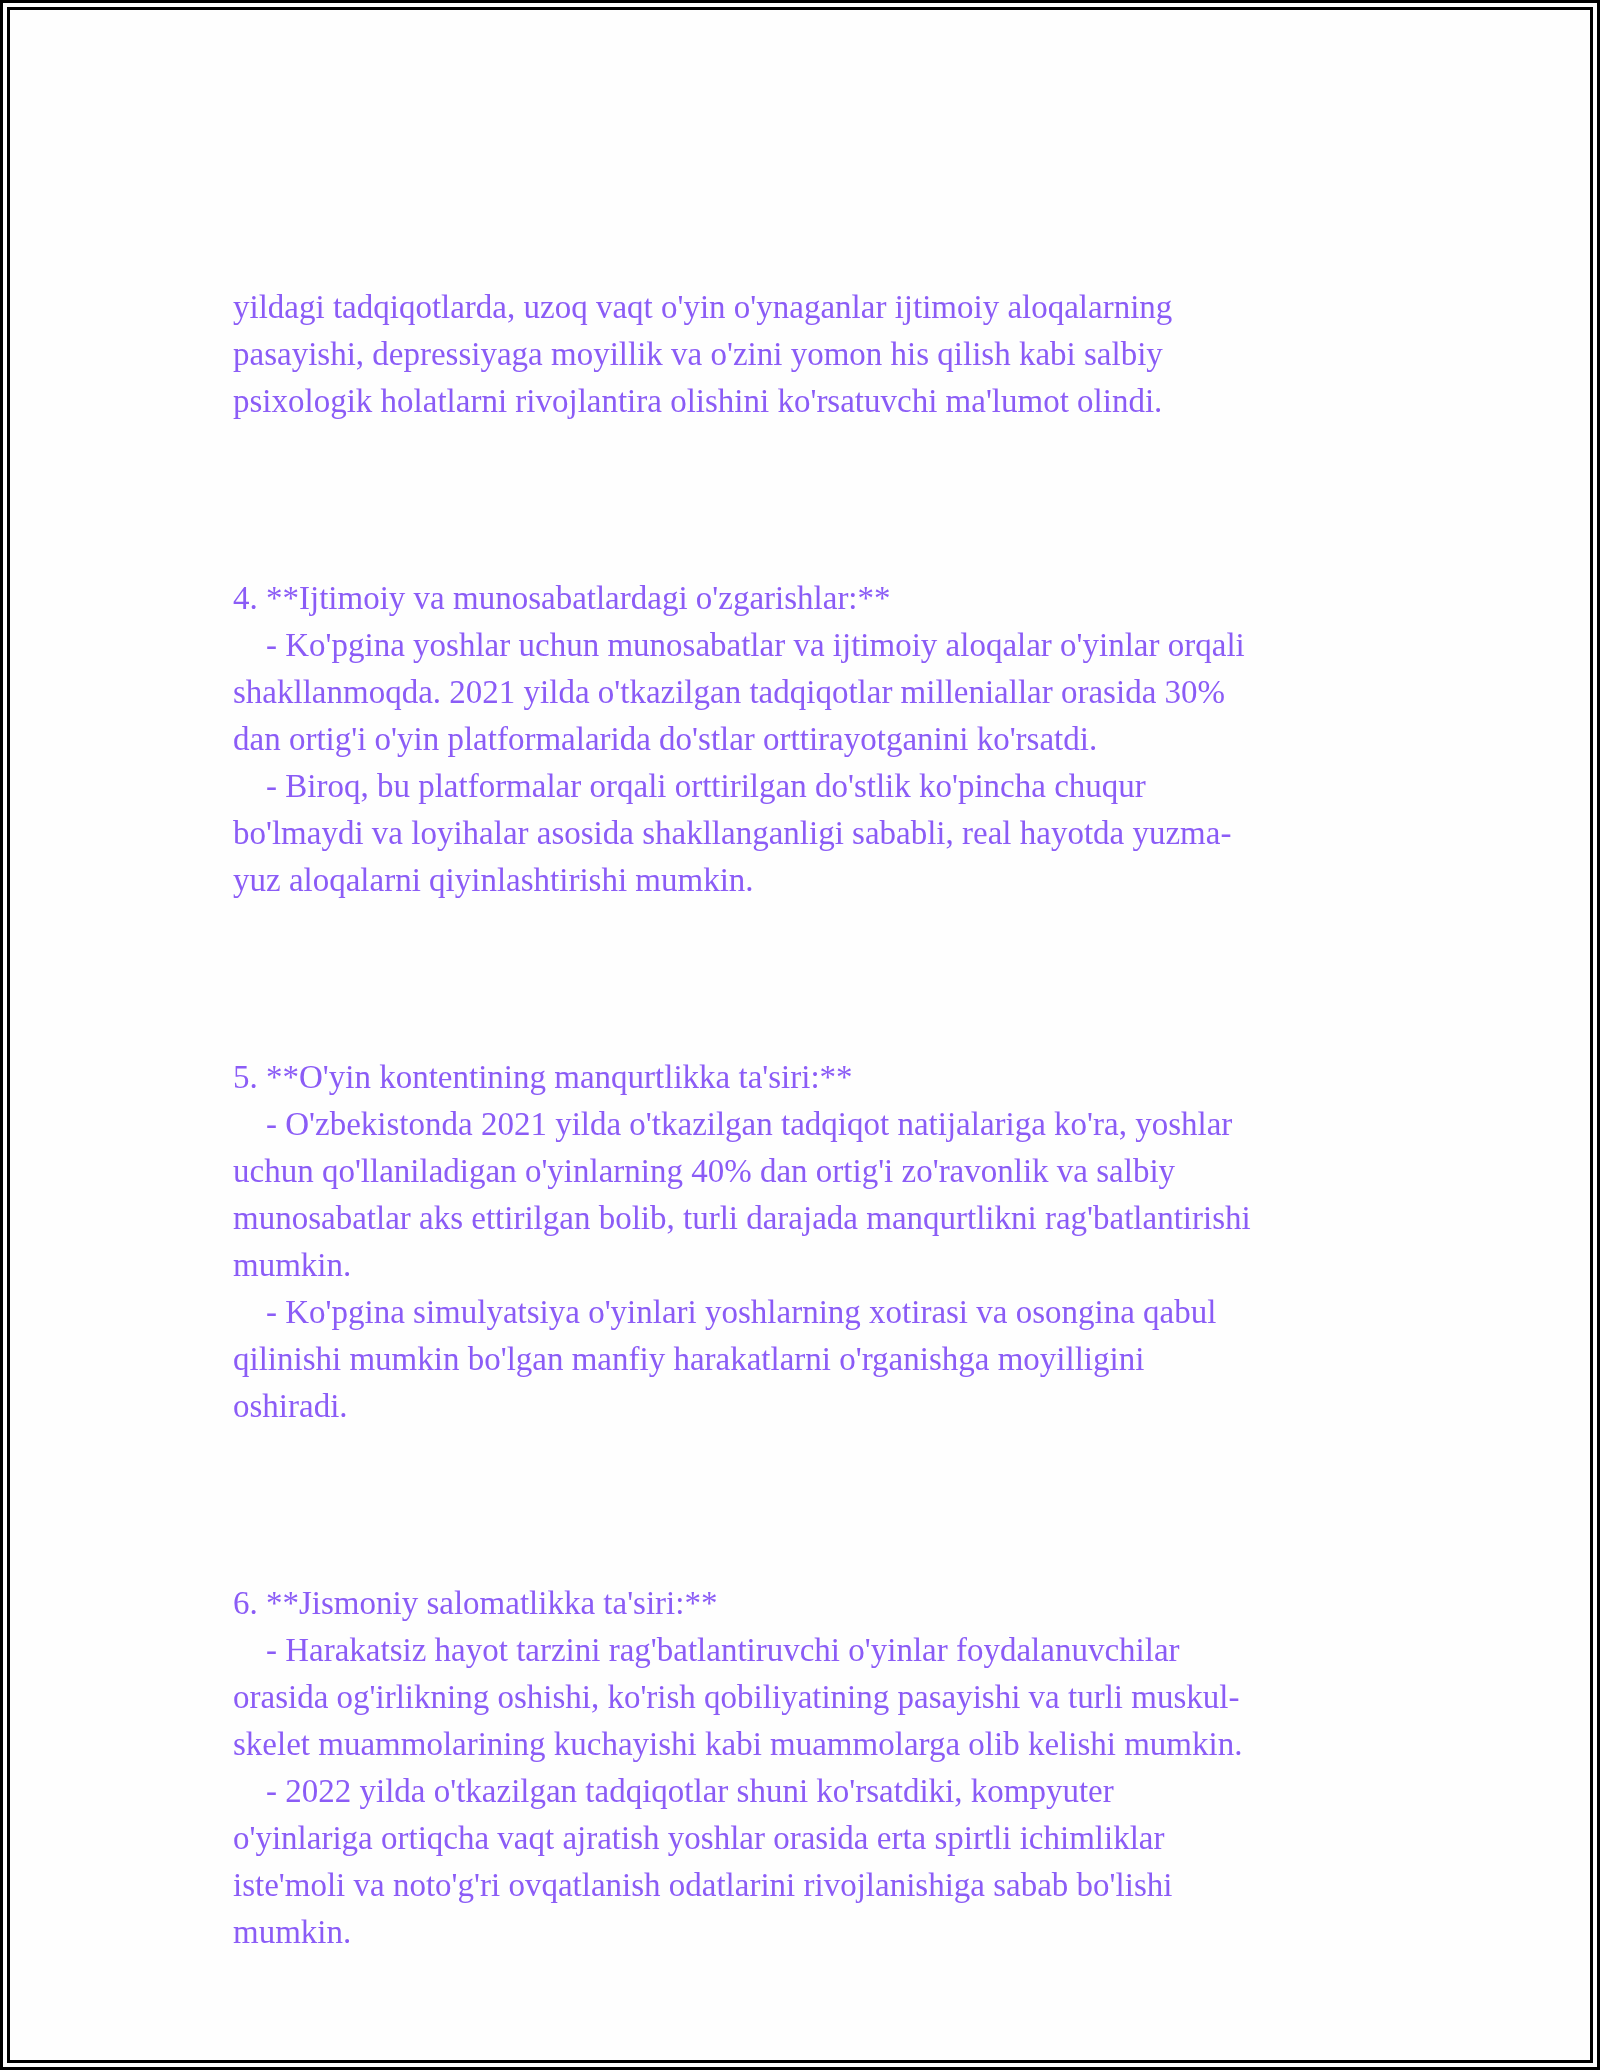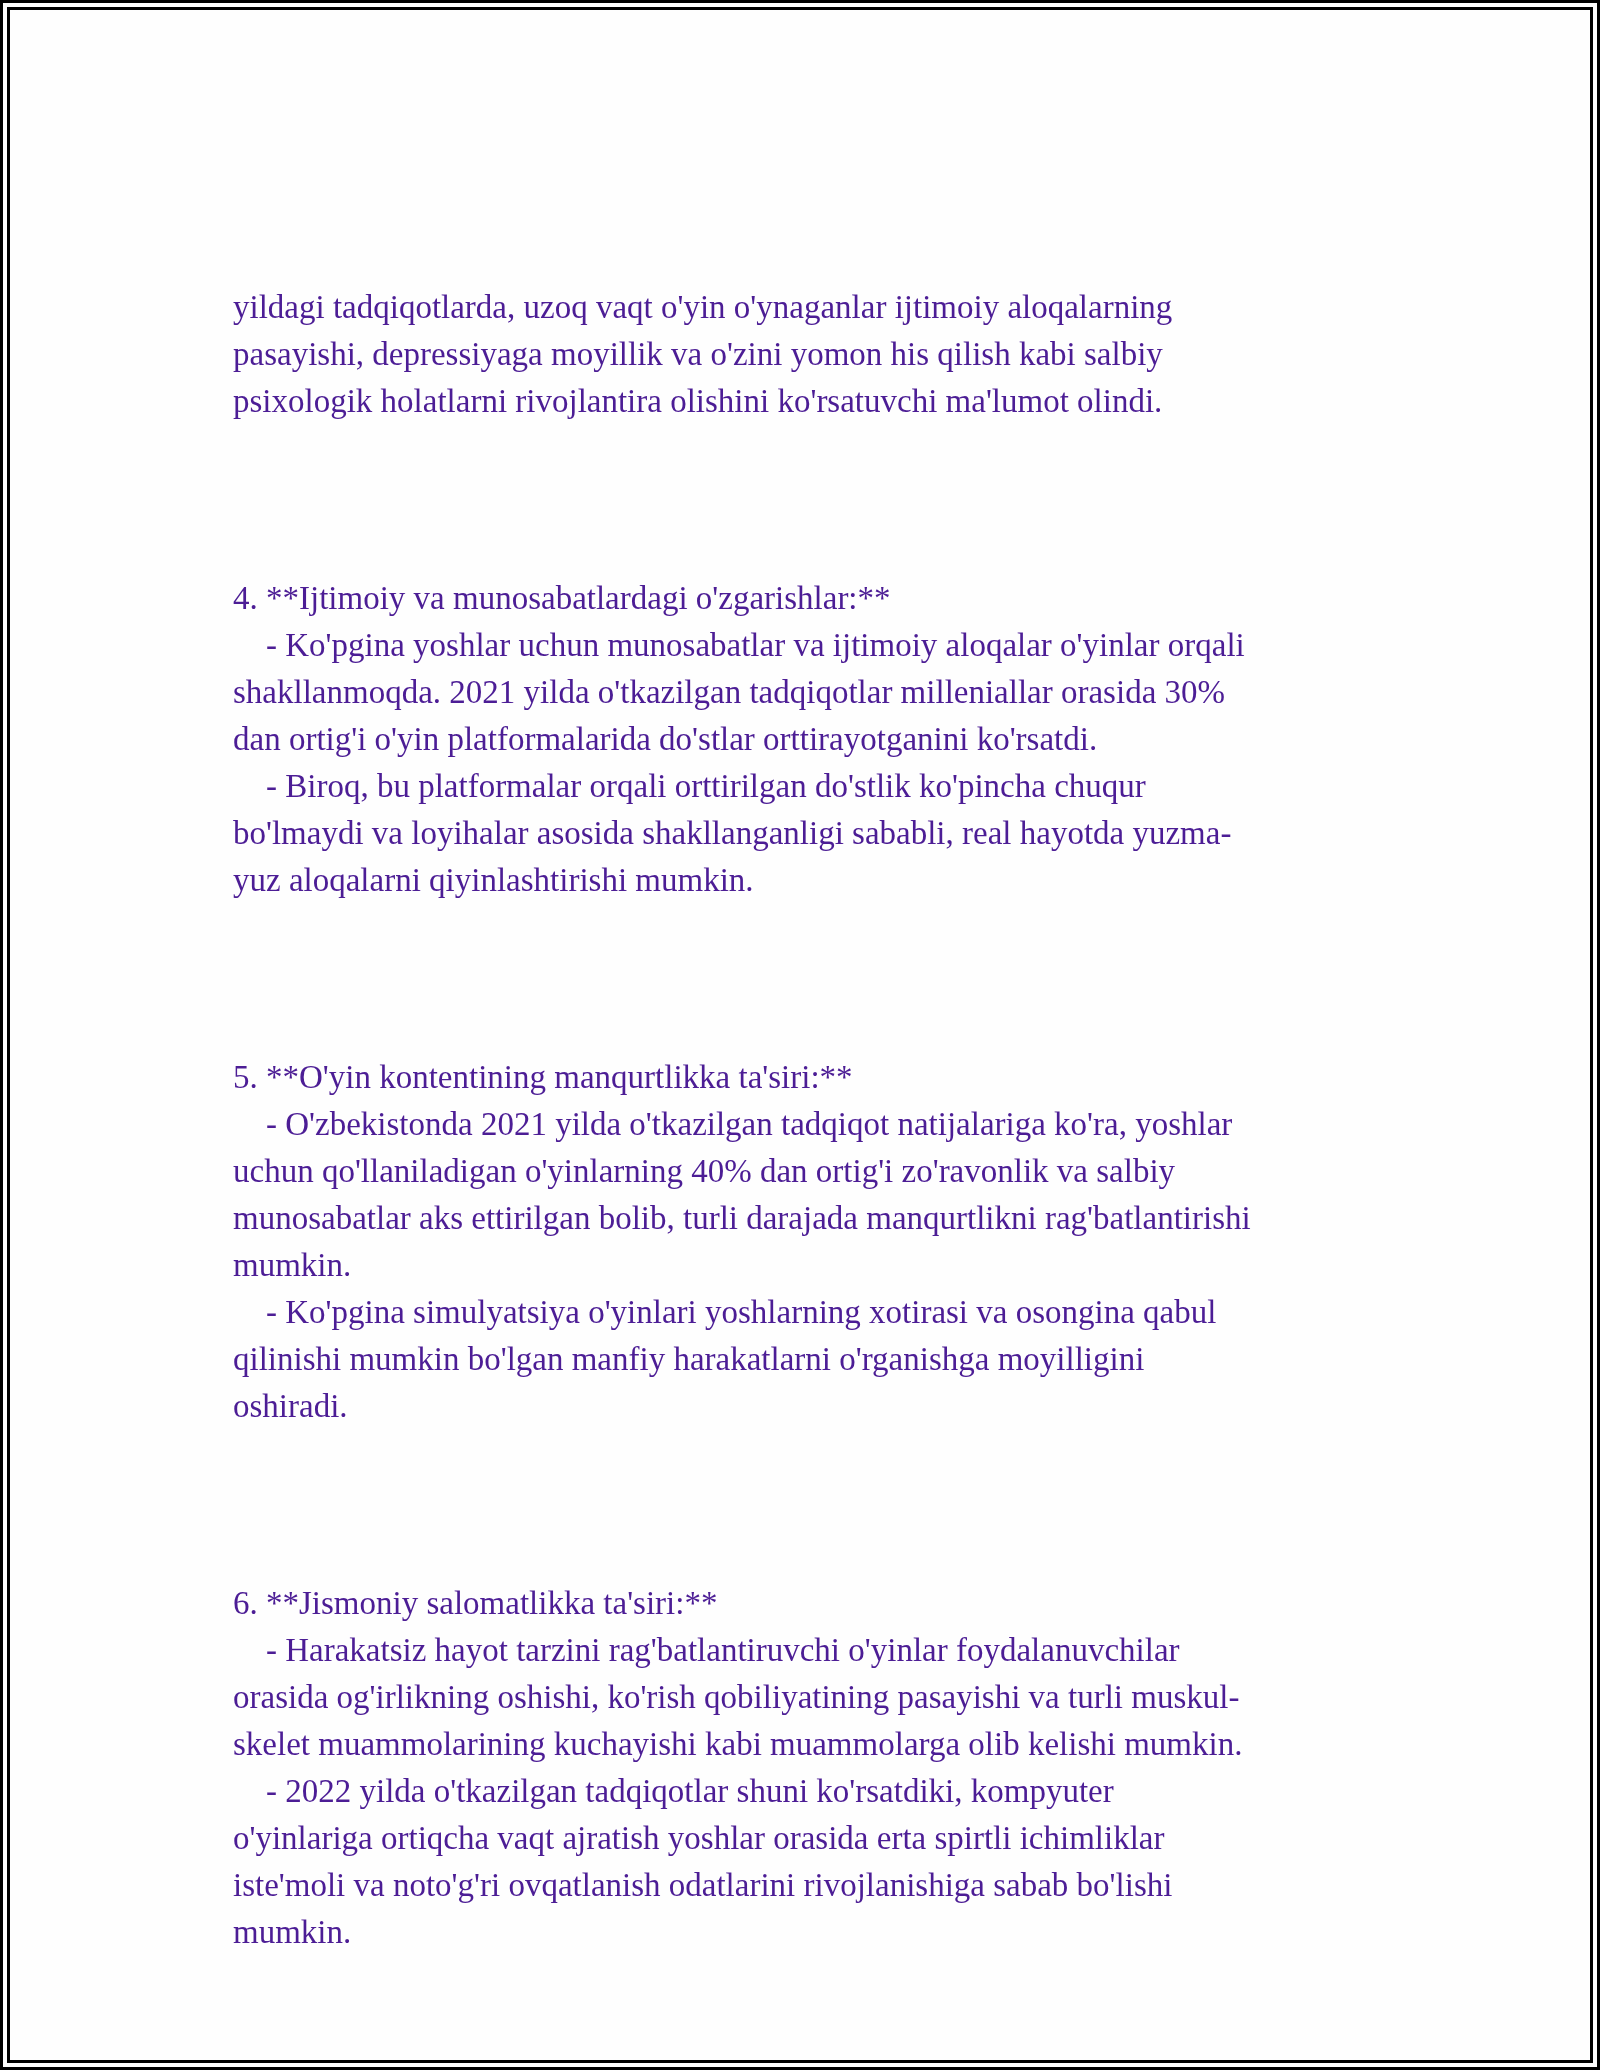--- a/index.html
+++ b/index.html
@@ -26,21 +26,21 @@
     border: 3px solid #000000;
     background: #fefefe;
     box-sizing: border-box;
     overflow: hidden;
   }
   .page-content {
     box-sizing: border-box;
     width: 100%;
     height: 100%;
     padding: 180px 90px 60px 223px;
-    color: #4c1d95;
+    color: #8b5cf6;
     font-size: 33px;
     line-height: 47px;
     white-space: pre-wrap;
     overflow: hidden;
   }
   .page-content p {
     margin: 0 0 56px 0;
     padding: 0;
   }
   .page-content p:last-child {

